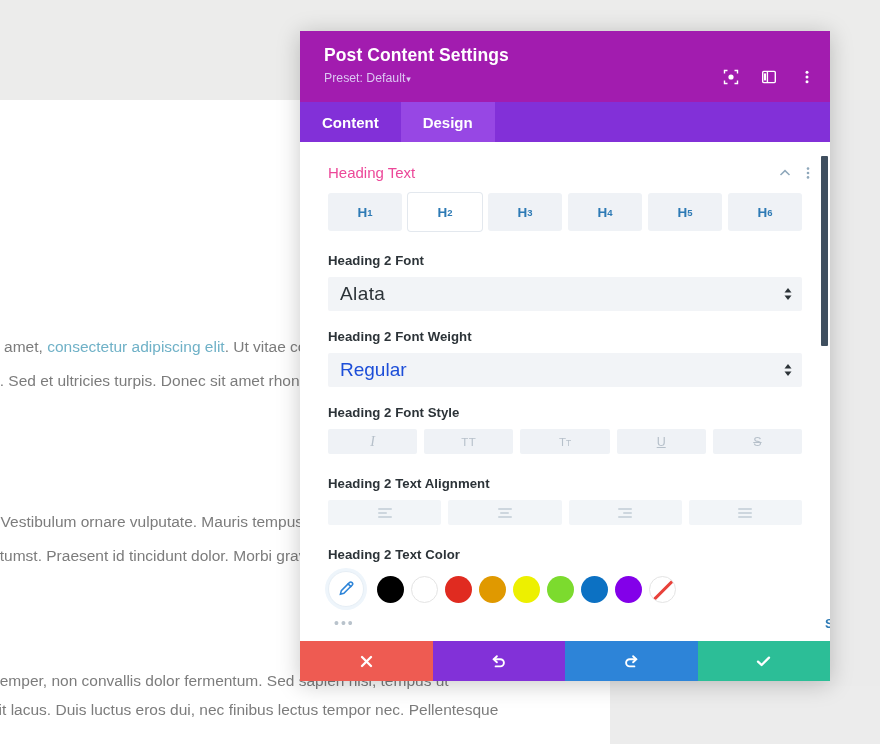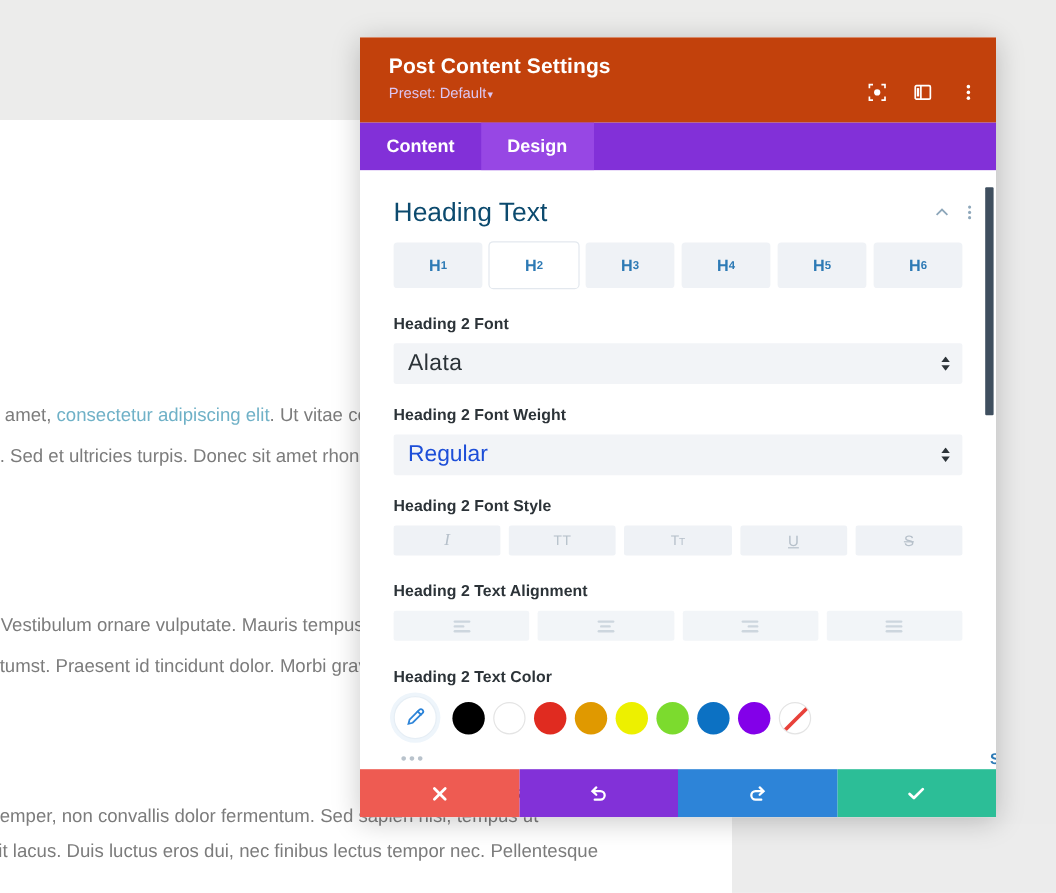--- a/index.html
+++ b/index.html
@@ -40,21 +40,21 @@
 
   
   .modal {
     position: absolute; left: 300px; top: 31px;
     width: 530px; height: 650px;
     background: #ffffff;
     box-shadow: 0 3px 22px rgba(0,0,0,0.22);
     overflow: hidden;
   }
   .modal-header {
-    height: 71px; background: #c2410c;
+    height: 71px; background: #a21caf;
     padding: 14px 20px 0 24px;
     position: relative;
   }
   .modal-title {
     color: #ffffff; font-size: 17.5px; font-weight: bold;
     letter-spacing: .1px;
   }
   .modal-preset {
     margin-top: 5px; color: #dcc6f2; font-size: 12.3px;
   }
@@ -82,21 +82,21 @@
     height: 539px;
     background: #ffffff;
     overflow: hidden;
   }
 
   .section-head {
     display: flex; align-items: center;
     padding: 22px 20px 12px 28px;
   }
   .section-title {
-    color: #0c4a6e; font-size: 22px; flex: 1;
+    color: #ec4899; font-size: 15px; flex: 1;
   }
   .sec-icon { color: #9fb4c4; cursor: pointer; display:flex; align-items:center; }
   .sec-icon + .sec-icon { margin-left: 14px; }
 
   .field { padding: 0 28px; margin-bottom: 6px; }
   .field-label {
     color: #2c3338; font-size: 13.2px; font-weight: bold;
     margin-bottom: 9px; letter-spacing: .05px;
   }
 

